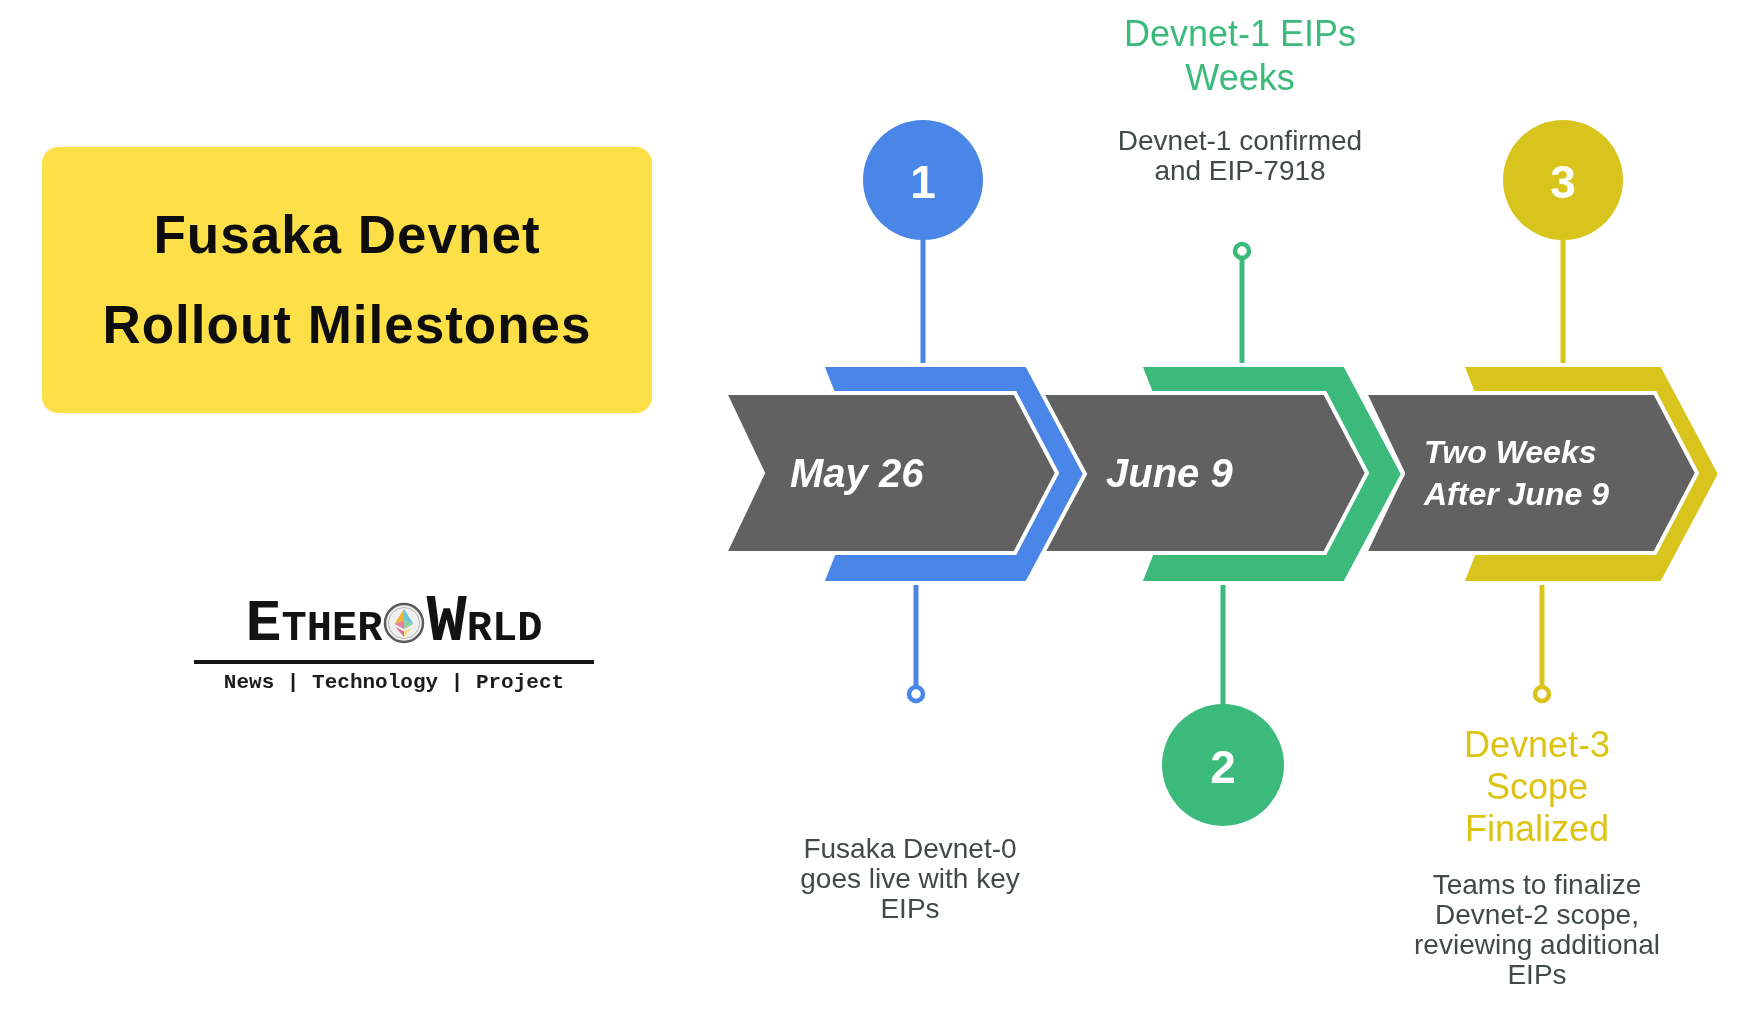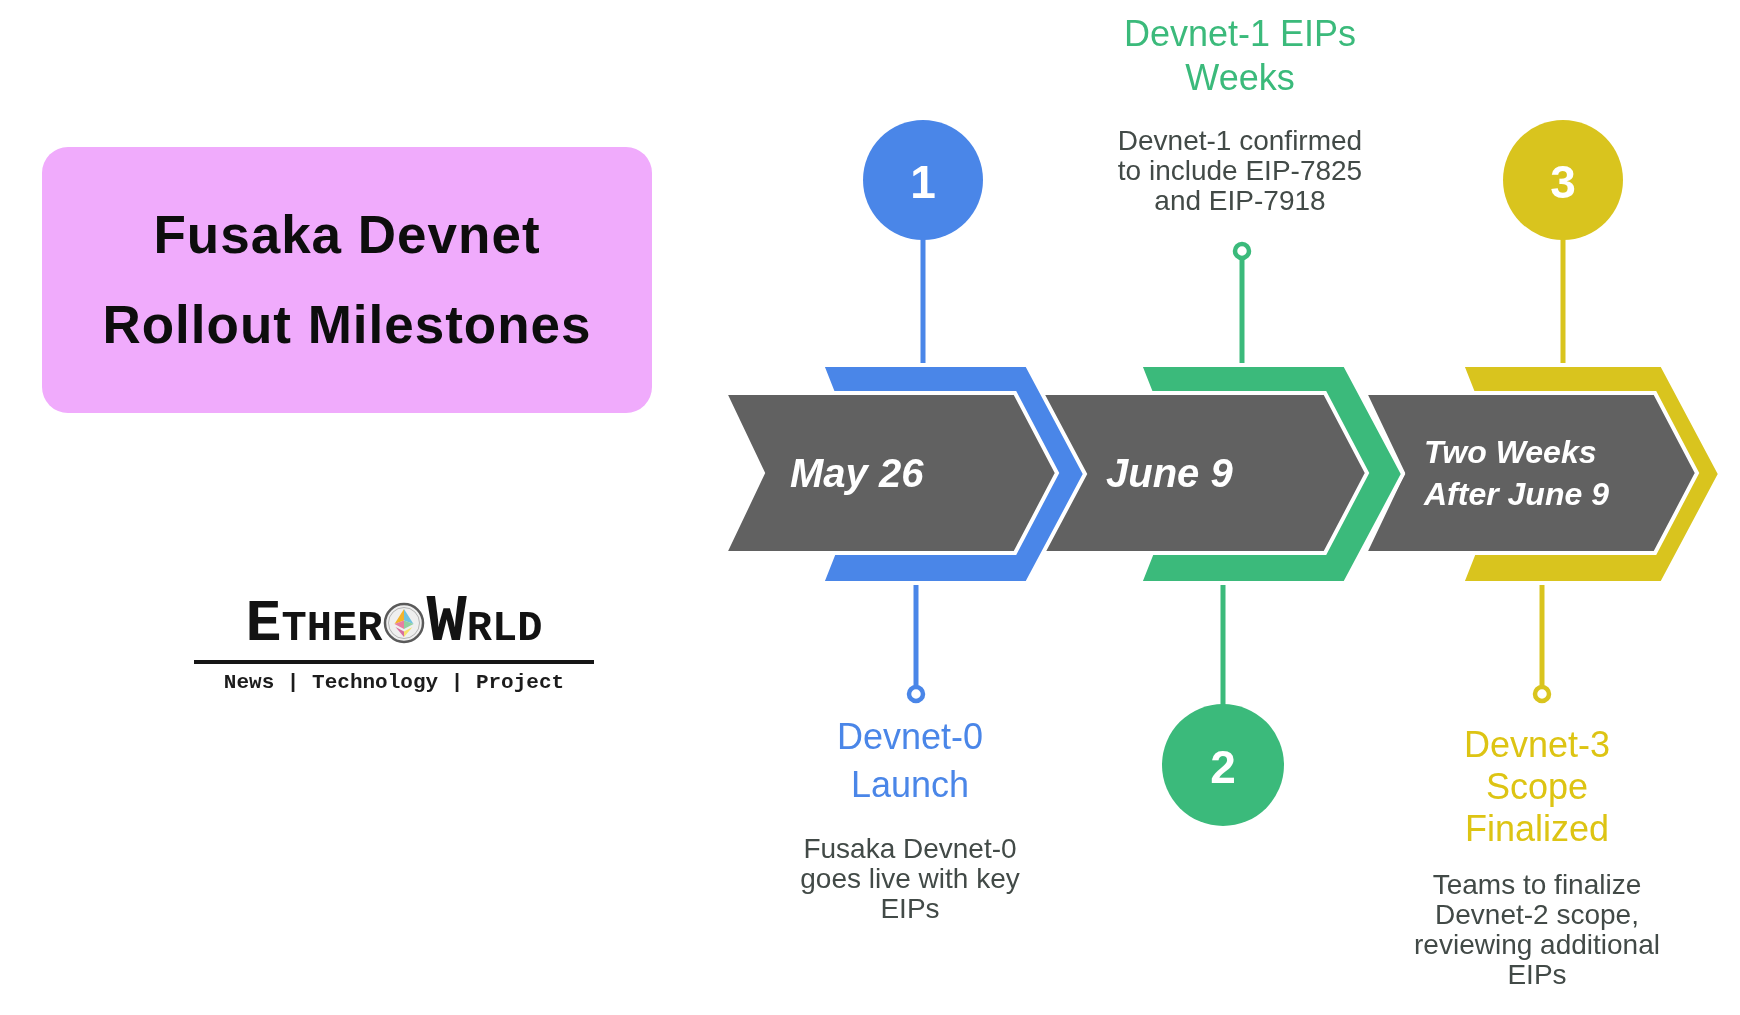--- a/index.html
+++ b/index.html
@@ -3,21 +3,21 @@
 <meta charset="utf-8">
 <style>
   html,body{margin:0;padding:0;background:#ffffff;}
   .canvas{
     position:relative;width:1740px;height:1015px;overflow:hidden;
     font-family:"Liberation Sans", sans-serif;background:#ffffff;
   }
   
   .header-box{
     position:absolute;left:42px;top:147px;width:610px;height:266px;
-    background:#f0abfc;border-radius:26px;
+    background:#fde047;border-radius:16px;
     display:flex;flex-direction:column;justify-content:center;align-items:center;
   }
   .header-title{
     text-align:center;color:#0d0d0d;font-weight:bold;
     font-size:53px;line-height:90px;letter-spacing:1px;white-space:nowrap;
   }
   
   .logo{
     position:absolute;left:194px;top:592px;width:400px;text-align:center;
     font-family:Liberation Mono, monospace;color:#131313;
@@ -113,37 +113,32 @@
   <div class="circle-num" style="left:1223px;top:767px;">2</div>
   <div class="circle-num" style="left:1563px;top:182px;">3</div>
 
   <div class="date-label" style="left:790px;top:451px;">May 26</div>
   <div class="date-label" style="left:1106px;top:451px;">June 9</div>
   <div class="date-label small" style="left:1424px;top:431px;">
     <div>Two Weeks</div>
     <div>After June 9</div>
   </div>
 
-  <div class="annot-title c-blue" style="left:910px;top:713px;line-height:48px;">
-    <div>Devnet-0</div>
-    <div>Launch</div>
-  </div>
   <div class="annot-desc" style="left:910px;top:834px;">
     <div>Fusaka Devnet-0</div>
     <div>goes live with key</div>
     <div>EIPs</div>
   </div>
 
   <div class="annot-title c-green" style="left:1240px;top:12px;line-height:44px;">
     <div>Devnet-1 EIPs</div>
     <div>Weeks</div>
   </div>
   <div class="annot-desc" style="left:1240px;top:126px;">
     <div>Devnet-1 confirmed</div>
-    <div>to include EIP-7825</div>
     <div>and EIP-7918</div>
   </div>
 
   <div class="annot-title c-yellow" style="left:1537px;top:724px;line-height:42px;">
     <div>Devnet-3</div>
     <div>Scope</div>
     <div>Finalized</div>
   </div>
   <div class="annot-desc" style="left:1537px;top:870px;">
     <div>Teams to finalize</div>

